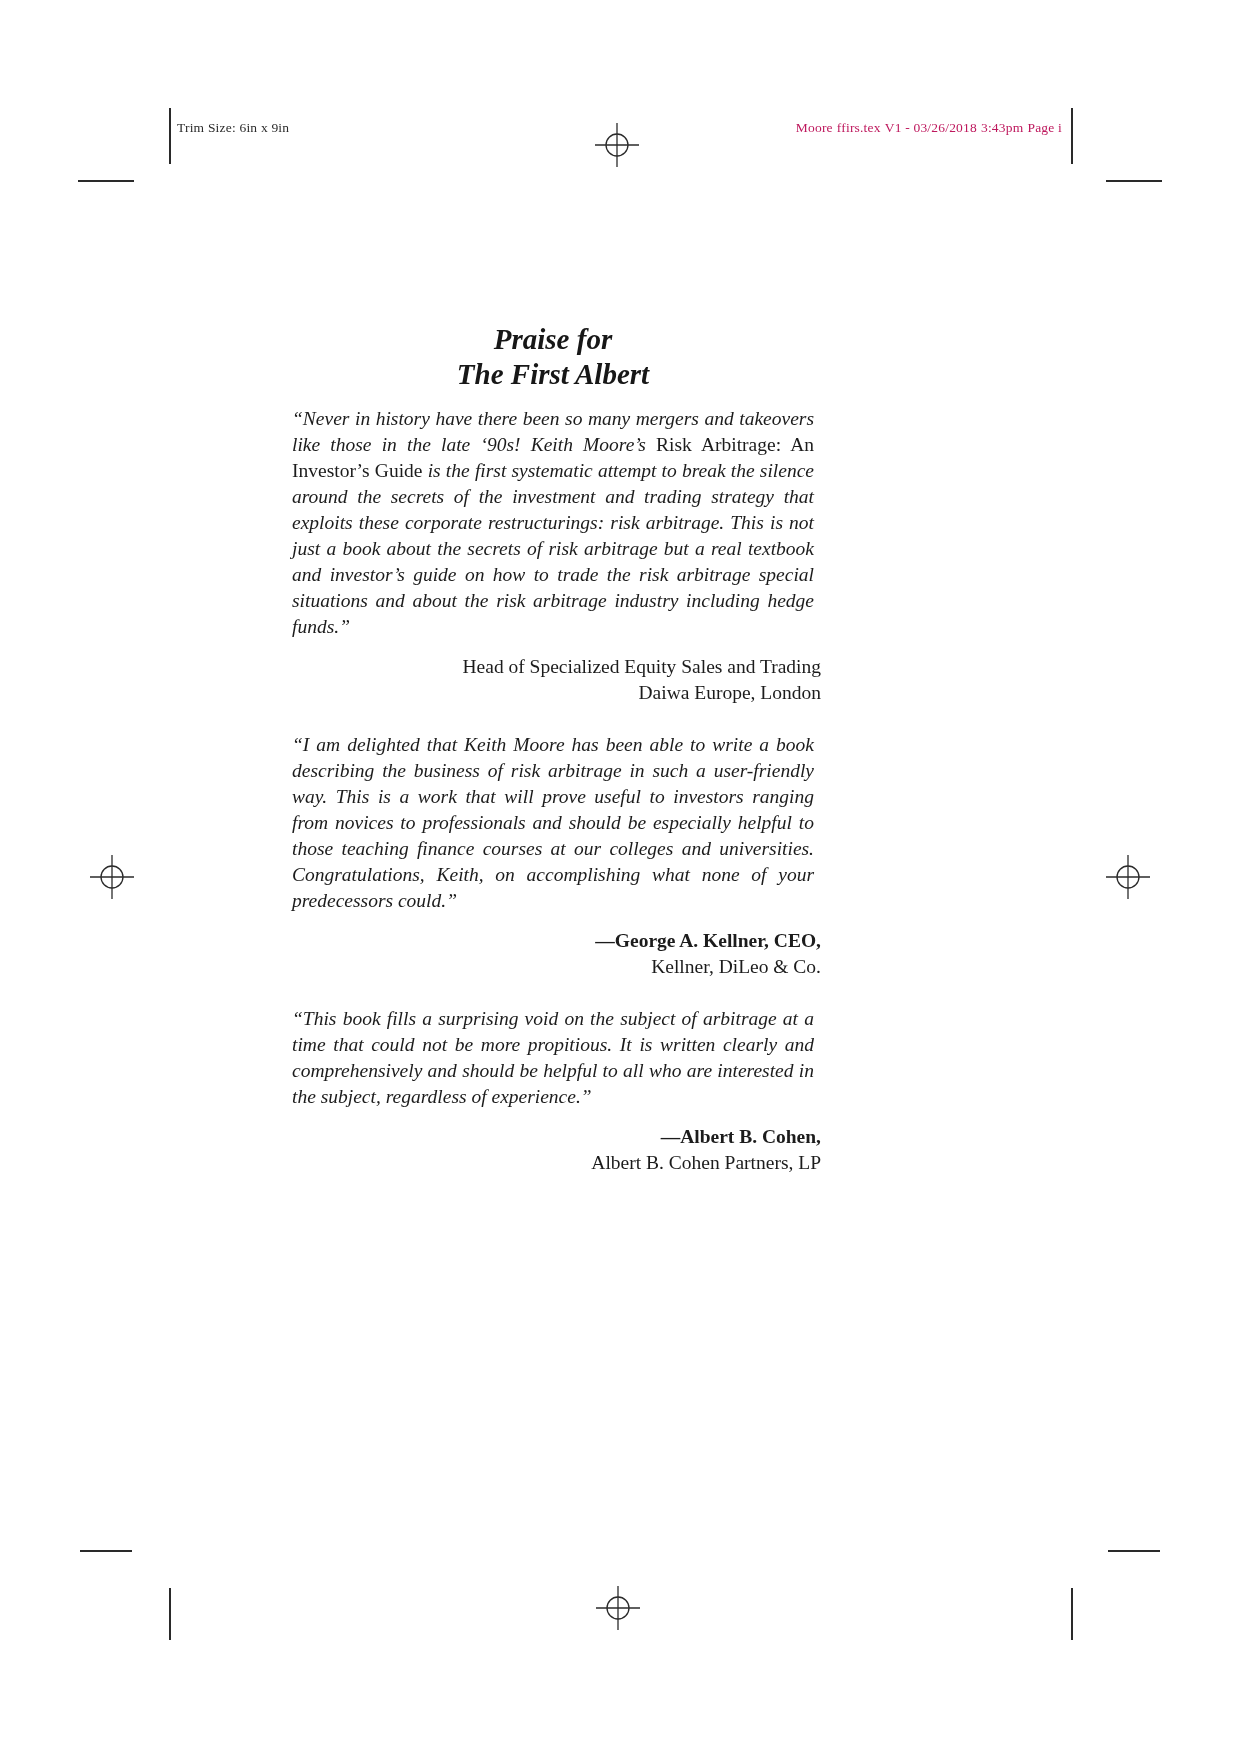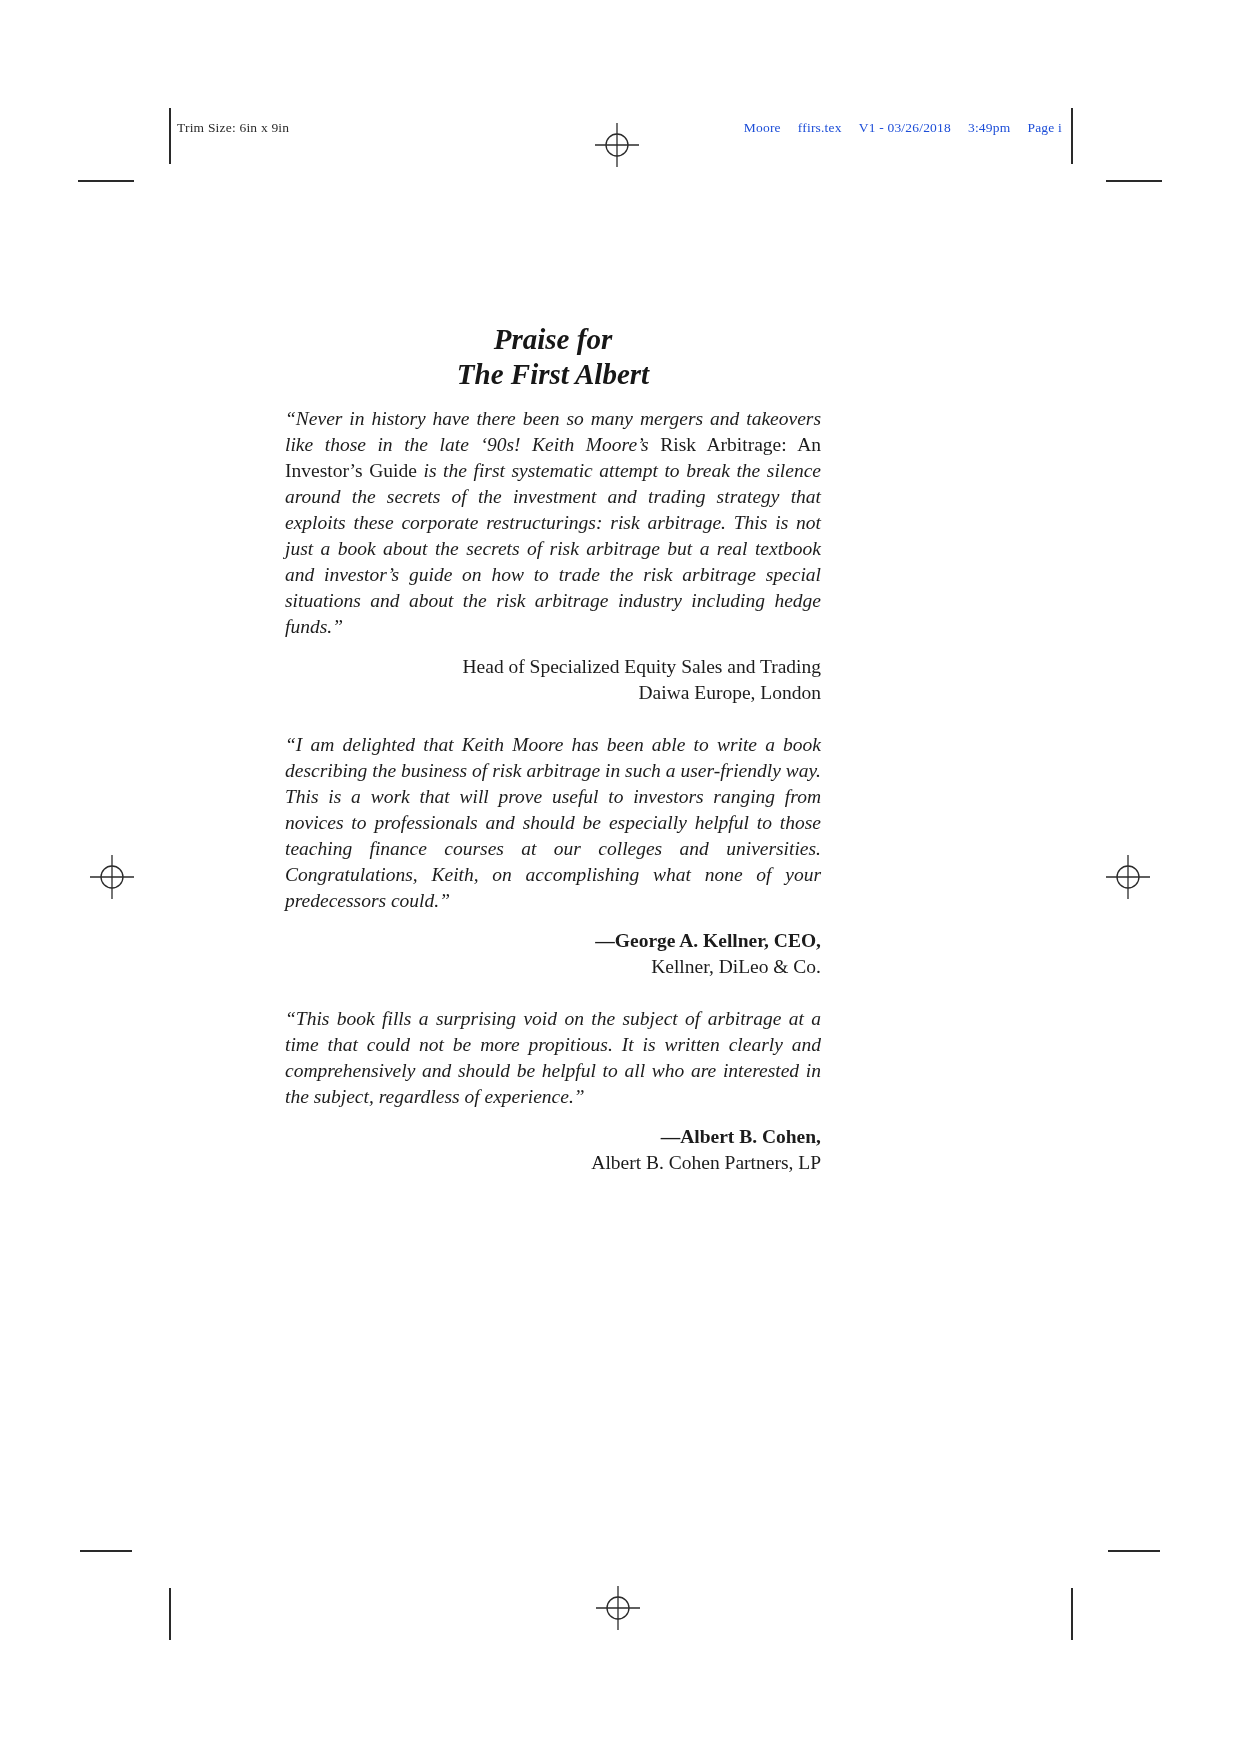--- a/index.html
+++ b/index.html
@@ -20,36 +20,36 @@
   .mark-h { position: absolute; height: 1.5px; background: #2a2a2a; }
   .crosshair { position: absolute; width: 44px; height: 44px; }
   .crosshair svg { display: block; }
   
   .hdr-left {
     position: absolute; left: 177px; top: 120px;
     font-size: 13.5px; color: #2b2b2b; letter-spacing: 0.2px;
   }
   .hdr-right {
     position: absolute; right: 178px; top: 120px;
-    display: flex; gap: 17px;
-    font-size: 13.5px; color: #1d4ed8; letter-spacing: 0.2px;
+    display: flex; gap: 4px;
+    font-size: 13.5px; color: #be185d; letter-spacing: 0.2px;
   }
   
   .content {
     position: absolute; left: 285px; top: 322px; width: 536px;
   }
   .title {
     margin: 0 0 14px 0;
     text-align: center;
     font-size: 29px; line-height: 35px;
     font-weight: bold; font-style: italic;
     color: #171717;
   }
   .quote {
-    margin: 0;
+    margin: 7px;
     text-align: justify;
     font-style: italic;
     font-size: 19.5px; line-height: 26px;
     color: #1c1c1c;
   }
   .quote .rm { font-style: normal; }
   .attrib {
     margin: 14px 0 26px 0;
     text-align: right;
     font-size: 19.5px; line-height: 26px;
@@ -98,21 +98,21 @@
         <line x1="0" y1="22" x2="44" y2="22"></line>
         <circle cx="22" cy="22" r="11"></circle>
     </svg>
   </div>
 
   <div class="hdr-left">Trim Size: 6in x 9in</div>
   <div class="hdr-right">
     <span>Moore</span>
     <span>ffirs.tex</span>
     <span>V1 - 03/26/2018</span>
-    <span>3:49pm</span>
+    <span>3:43pm</span>
     <span>Page i</span>
   </div>
 
   <div class="content">
     <h1 class="title">
       <span>Praise for</span><br>
       <span>The First Albert</span>
     </h1>
 
     <p class="quote"><span>“Never in history have there been so many mergers and takeovers like those in the late ‘90s! Keith Moore’s </span><span class="rm">Risk Arbitrage: An Investor’s Guide</span><span> is the first systematic attempt to break the silence around the secrets of the investment and trading strategy that exploits these corporate restructurings: risk arbitrage. This is not just a book about the secrets of risk arbitrage but a real textbook and investor’s guide on how to trade the risk arbitrage special situations and about the risk arbitrage industry including hedge funds.”</span></p>

